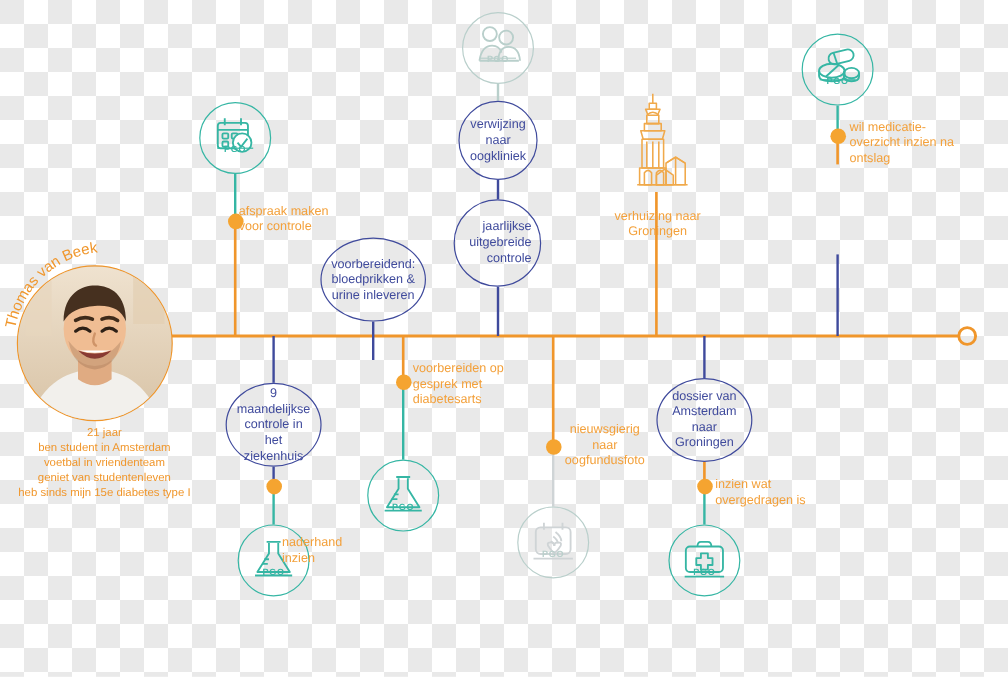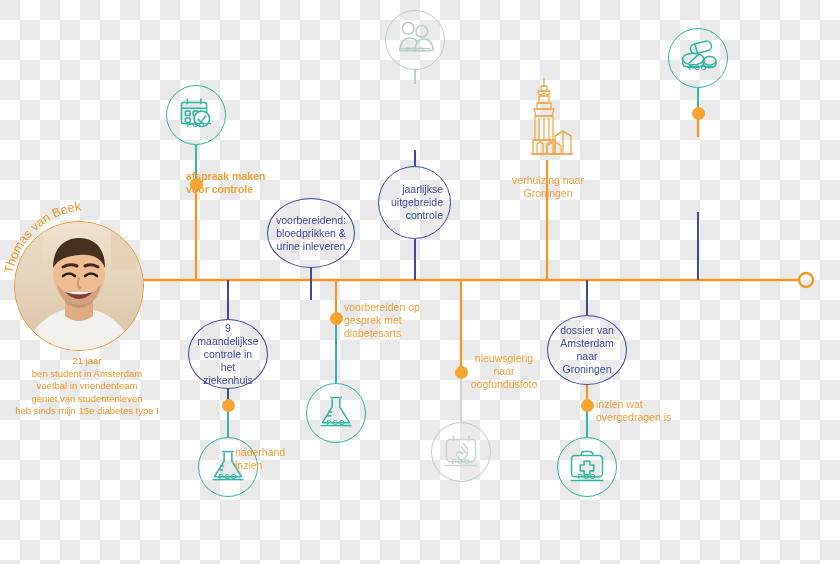--- a/index.html
+++ b/index.html
@@ -273,42 +273,48 @@
         <path d="M34 68 l7 -5 l7 5 v8 h-14 Z"></path>
         <line x1="18" y1="76" x2="60" y2="76"></line>
       </g>
     </svg>
   </div>
 
   <div class="node bubble" style="left:267px;top:198px;width:88px;height:70px;">
     <span>voorbereidend: bloedprikken &amp; urine inleveren</span>
   </div>
 
+  <div class="node bubble" style="left:382px;top:84px;width:66px;height:66px;">
+    <span>verwijzing naar oogkliniek</span>
+  </div>
 
   <div class="node bubble" style="left:378px;top:166px;width:73px;height:73px;text-align:right;">
     <span>jaarlijkse uitgebreide controle</span>
   </div>
 
 
   <div class="node bubble" style="left:188px;top:319px;width:80px;height:70px;">
     <span>9 maandelijkse controle in het ziekenhuis</span>
   </div>
 
   <div class="node bubble" style="left:547px;top:315px;width:80px;height:70px;">
     <span>dossier van Amsterdam naar Groningen</span>
   </div>
 
-  <div class="anno" style="left:186px;top:170px;width:86px;font-weight:bold;">
+  <div class="anno" style="left:199px;top:170px;width:86px;">
     <span>afspraak maken voor controle</span>
   </div>
 
   <div class="anno" style="left:505px;top:174px;width:86px;text-align:center;">
     <span>verhuizing naar Groningen</span>
   </div>
 
+  <div class="anno" style="left:708px;top:100px;width:96px;">
+    <span>wil medicatie-overzicht inzien na ontslag</span>
+  </div>
 
   <div class="anno" style="left:344px;top:301px;width:100px;">
     <span>voorbereiden op gesprek met diabetesarts</span>
   </div>
 
   <div class="anno" style="left:235px;top:406px;width:62px;margin-top:40px;">
     <span>naderhand inzien</span>
   </div>
 
   <div class="anno" style="left:596px;top:398px;width:82px;">

